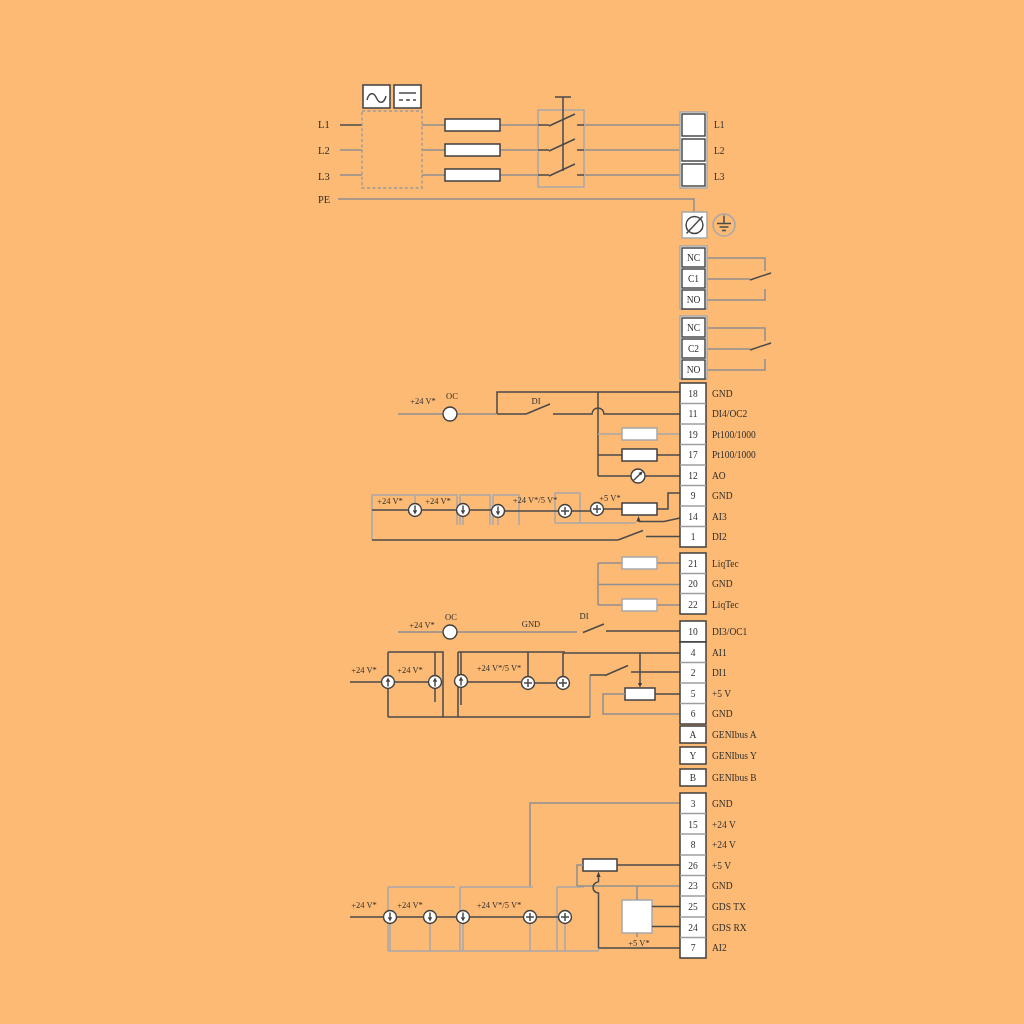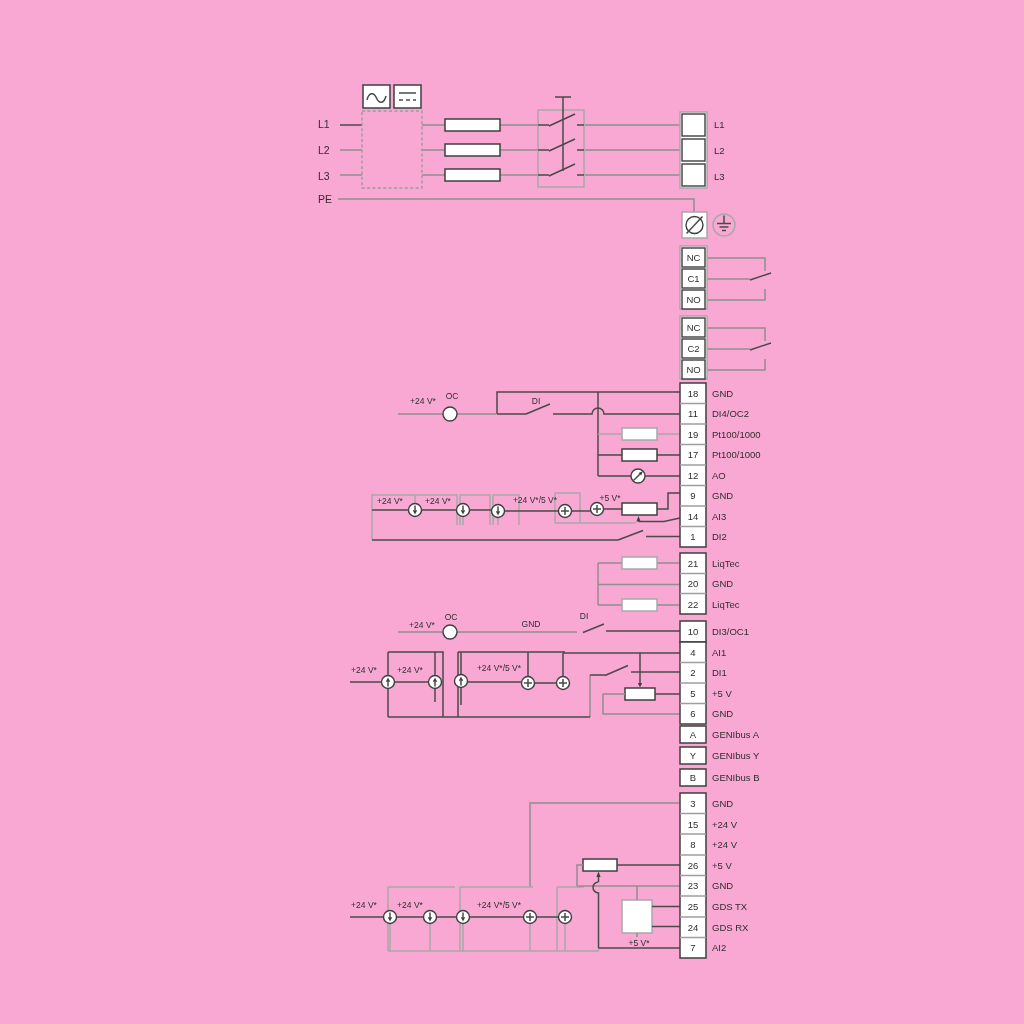--- a/index.html
+++ b/index.html
@@ -1,17 +1,17 @@
 <!DOCTYPE html>
 <html><head>
 <meta charset="utf-8">
 <style>
   html,body{margin:0;padding:0;background:#fff;}
-  .stage{position:relative;width:1024px;height:1024px;background:#f9a8d4;overflow:hidden;
-         font-family:Liberation Sans, sans-serif;}
+  .stage{position:relative;width:1024px;height:1024px;background:#fdba74;overflow:hidden;
+         font-family:Liberation Serif, serif;}
   svg{position:absolute;left:0;top:0;}
   .w   {stroke:#8f8f8f;stroke-width:1.5;fill:none;}
   .wd  {stroke:#4a4a4a;stroke-width:1.5;fill:none;}
   .cg  {stroke:#a8a8a8;stroke-width:1.5;fill:none;}
   .cgf {stroke:#a8a8a8;stroke-width:1.5;fill:#ffffff;}
   .comp{stroke:#3f3f3f;stroke-width:1.5;fill:#ffffff;}
   .sc  {stroke:#3f3f3f;stroke-width:1.4;fill:#ffffff;}
   .cell{stroke:#3f3f3f;stroke-width:1.4;fill:#ffffff;}
   .strip{stroke:#3f3f3f;stroke-width:1.5;fill:#ffffff;}
   .sep {stroke:#9e9e9e;stroke-width:1.3;}

